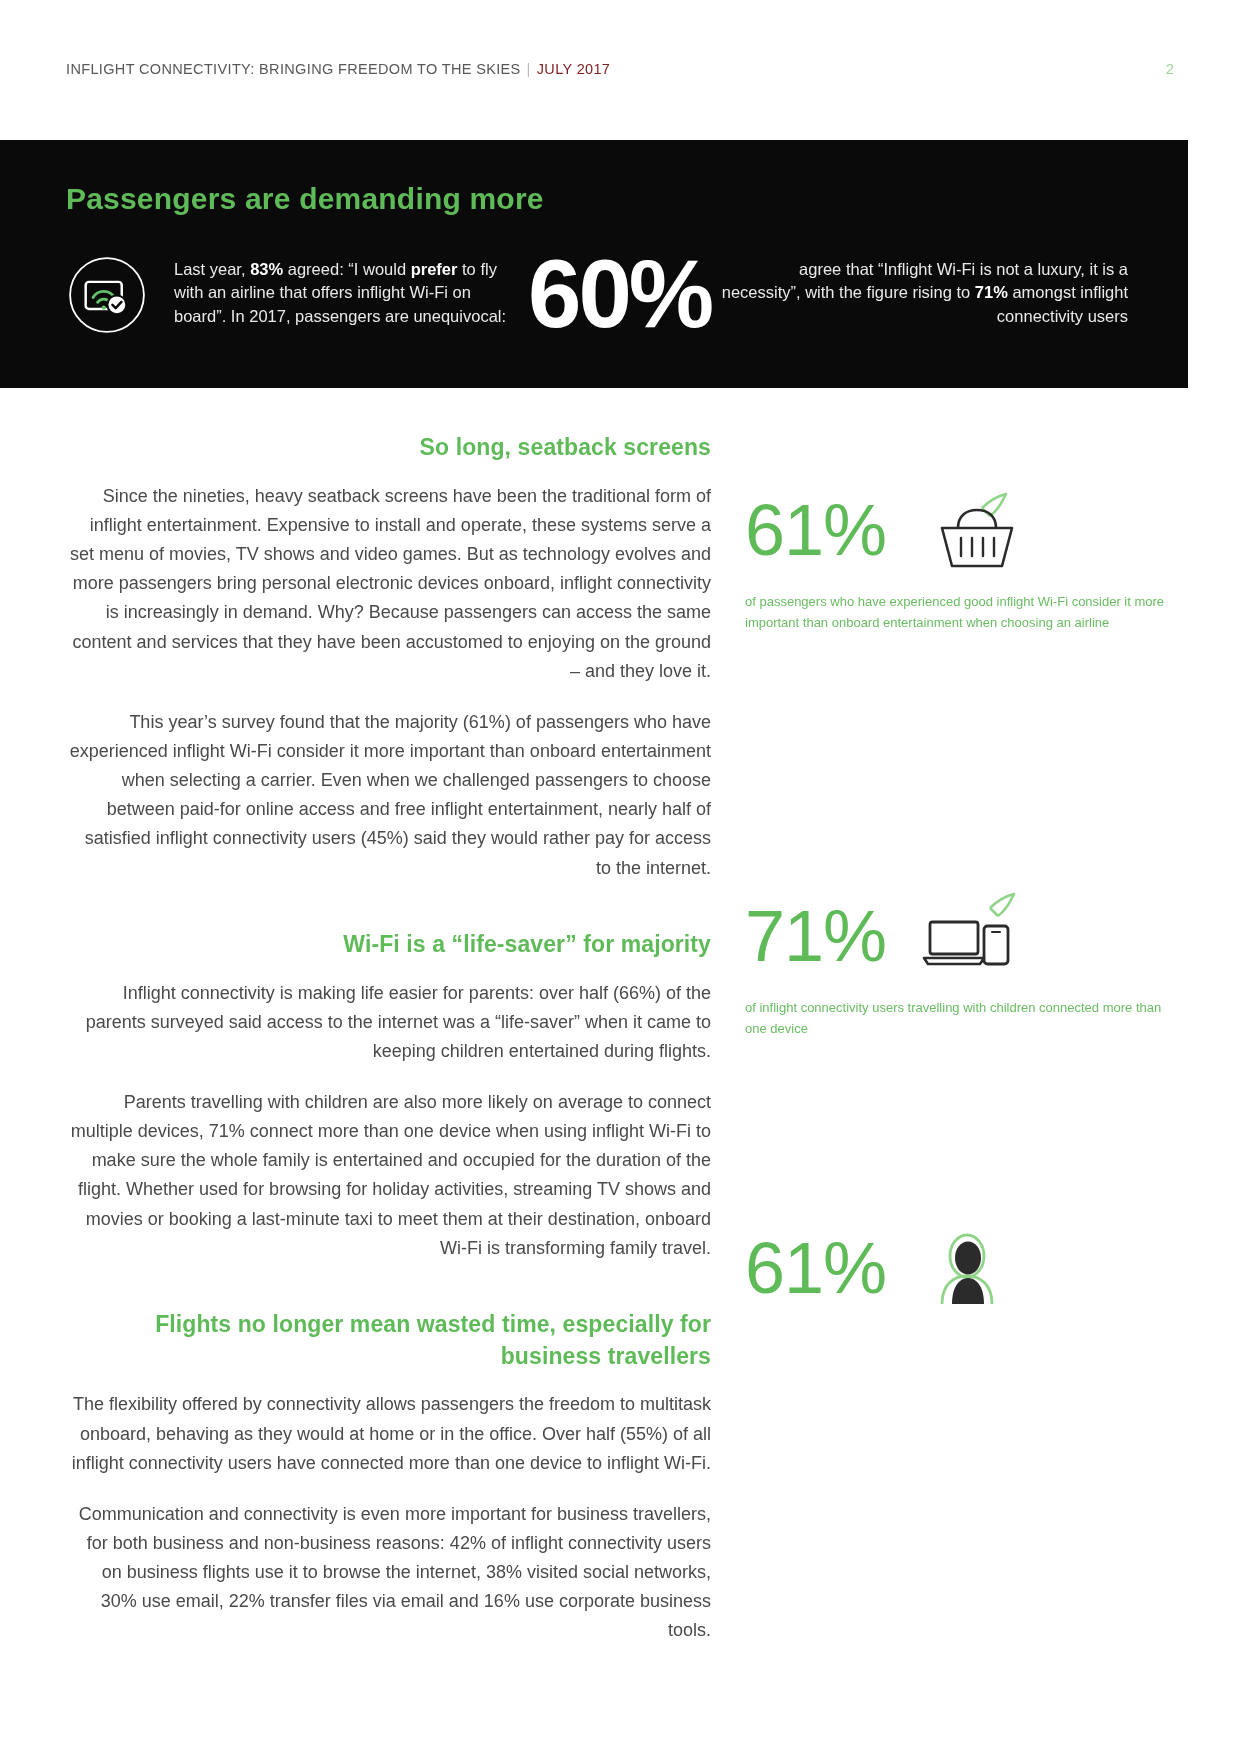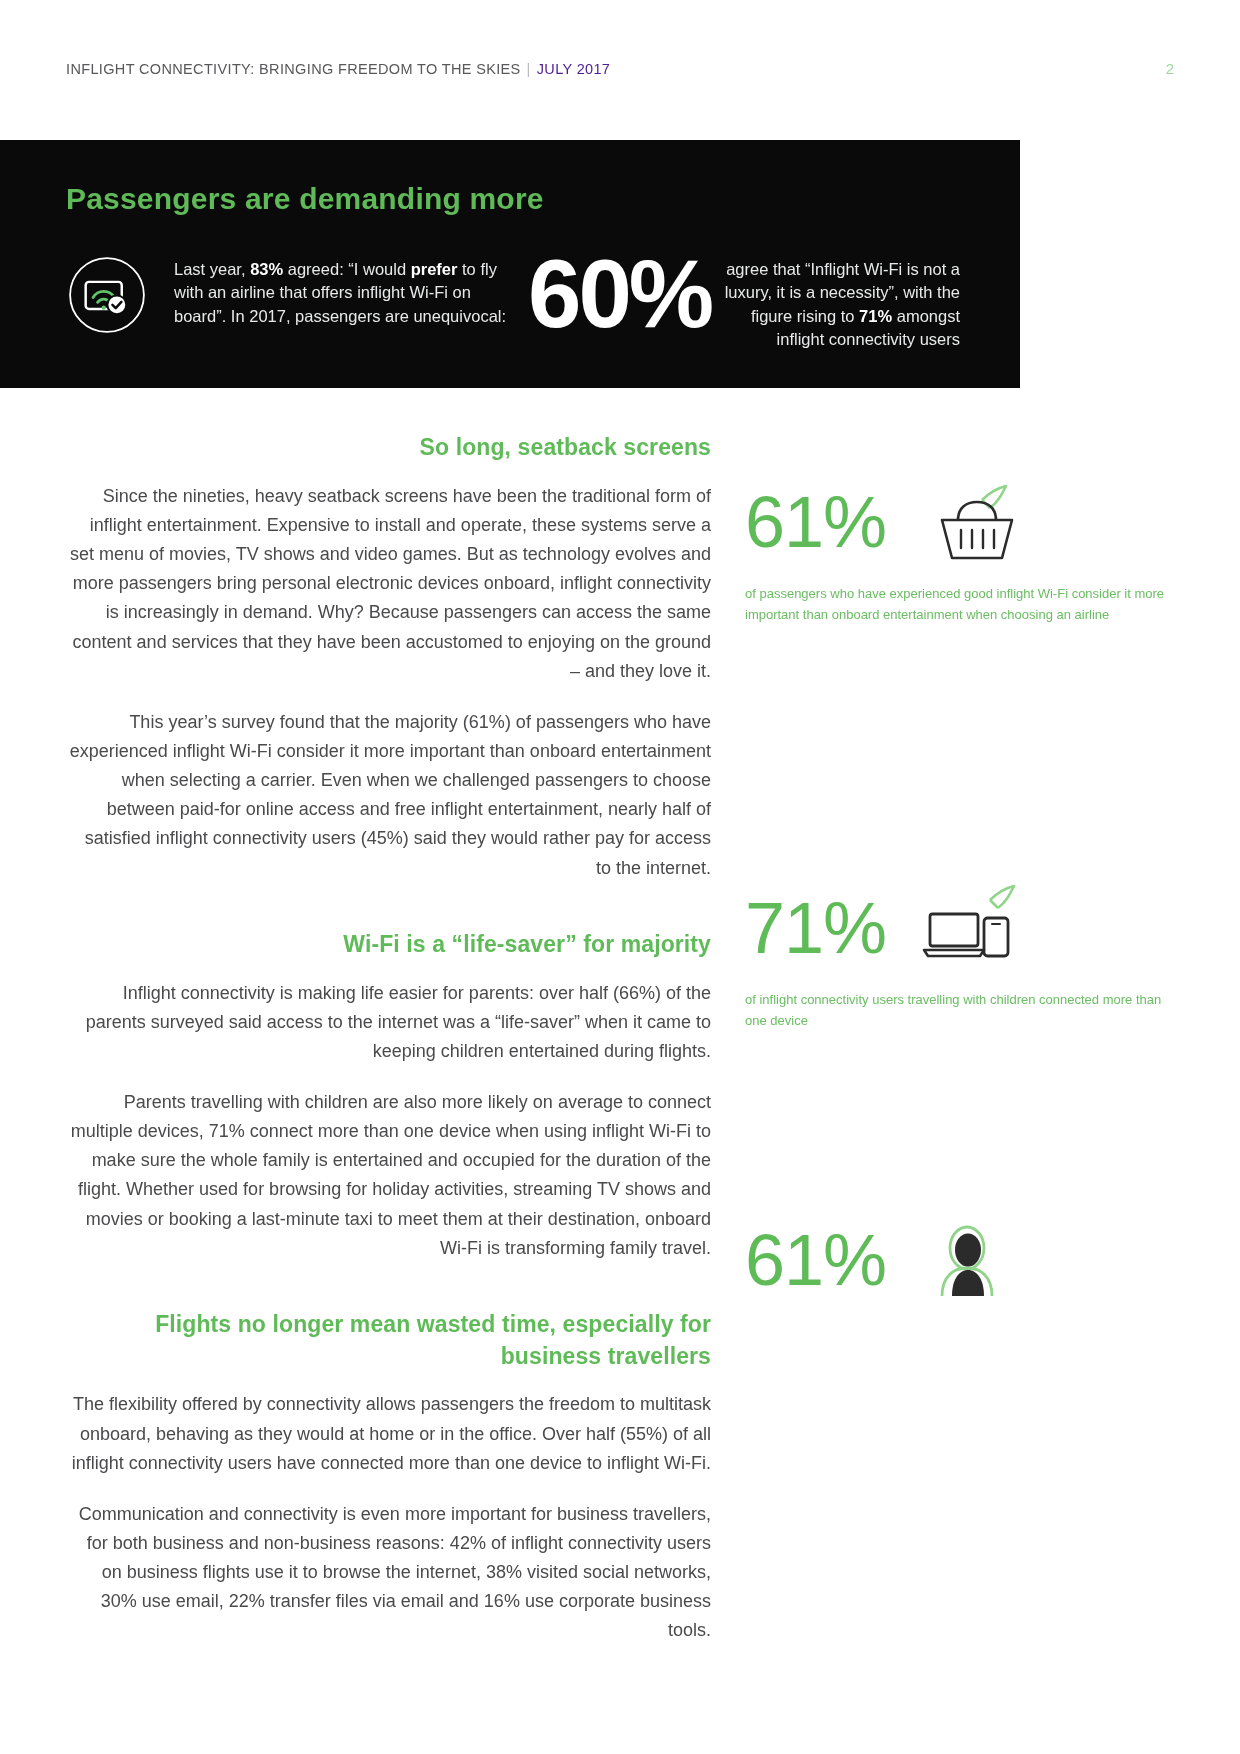--- a/index.html
+++ b/index.html
@@ -35,33 +35,33 @@
     letter-spacing: 0.35px;
     color: #58585a;
     white-space: nowrap;
   }
   .runhead-left .sep {
     color: #b9bbbd;
     margin: 0 6px;
     font-weight: 300;
   }
   .runhead-left .date {
-    color: #4c1d95;
+    color: #7f1d1d;
   }
   .runhead-page {
     font-size: 15px;
     color: #9fd79a;
   }
 
   
   .hero {
     position: absolute;
     top: 140px;
     left: 0;
-    width: 1020px;
+    width: 1188px;
     height: 248px;
     background: #0a0a0a;
     color: #ffffff;
   }
   .hero-title {
     position: absolute;
     top: 42px;
     left: 66px;
     font-size: 30px;
     font-weight: 700;
@@ -155,21 +155,21 @@
     color: #4a4a4c;
     font-weight: 300;
     margin-bottom: 22px;
   }
   p.body:last-child { margin-bottom: 0; }
 
   .block { margin-bottom: 46px; text-align: right; }
   .block.b2 { margin-top: 6px; }
 
   
-  .stat { position: absolute; width: 430px; }
+  .stat { position: absolute; width: 430px; margin-top: 8px; }
   .stat-top {
     display: flex;
     align-items: center;
     height: 96px;
   }
   .stat-num {
     font-size: 72px;
     line-height: 1;
     font-weight: 300;
     color: #5fba58;

